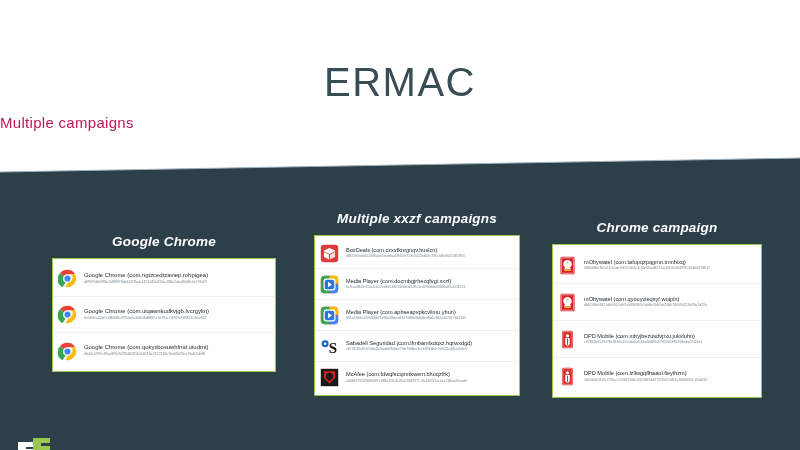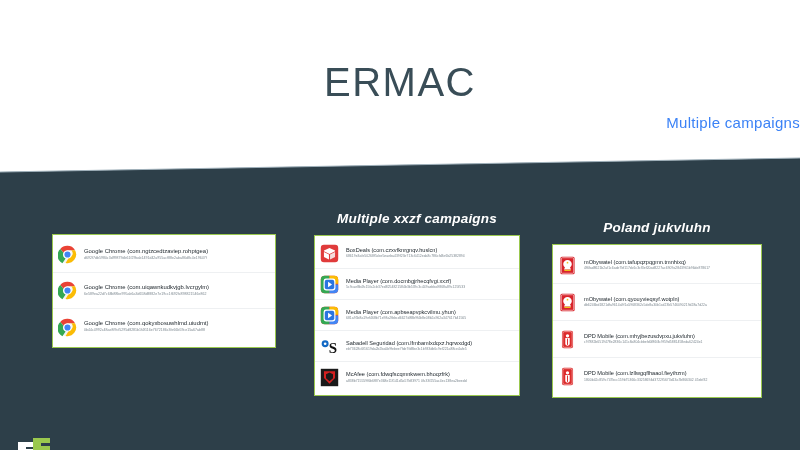--- a/index.html
+++ b/index.html
@@ -35,25 +35,25 @@
     text-align: center;
     font-size: 40px;
     font-weight: 400;
     letter-spacing: 1.5px;
     color: #394d57;
   }
   .subtitle {
     position: absolute;
     left: 0; top: 78px;
     width: 800px;
-    text-align: right;
+    text-align: left;
     font-size: 15px;
     font-weight: 400;
     letter-spacing: .3px;
-    color: #3b82f6;
+    color: #be185d;
   }
   
   .dark-body {
     position: absolute;
     left: 0; top: 0;
     width: 800px;
     height: 450px;
     background: #2d3f49;
     clip-path: polygon(0 136px, 800px 122px, 800px 450px, 0 450px);
     z-index: 2;
@@ -164,20 +164,21 @@
     <div class="title">ERMAC</div>
     <div class="subtitle">Multiple campaigns</div>
   </div>
 
   <div class="dark-body"></div>
   <svg class="slant-line" viewBox="0 0 800 450">
     <line x1="0" y1="136" x2="800" y2="122" stroke="#9fb0ba" stroke-width="1"></line>
   </svg>
 
   <div class="column" id="col-chrome">
+    <div class="col-title">Google Chrome</div>
     <div class="card">
         <div class="row">
           <svg viewBox="0 0 24 24" class="row-icon">
             <circle cx="12" cy="12" r="11" fill="#f4f4f4"></circle>
             <path d="M12 1a11 11 0 0 1 9.5 5.5H12a5.5 5.5 0 0 0-5.1 3.4L2.9 5.2A11 11 0 0 1 12 1z" fill="#ea4335"></path>
             <path d="M2.9 5.2l4 4.7A5.5 5.5 0 0 0 9.6 17l-4 6.1A11 11 0 0 1 2.9 5.2z" fill="#34a853"></path>
             <path d="M21.5 6.5A11 11 0 0 1 9.6 22.6L13.6 16A5.5 5.5 0 0 0 16.8 6.5z" fill="#fbbc05"></path>
             <circle cx="12" cy="12" r="5.1" fill="#ffffff"></circle>
             <circle cx="12" cy="12" r="3.9" fill="#4285f4"></circle>
           </svg>
@@ -282,21 +283,21 @@
           </svg>
           <div class="row-text">
             <div class="app-name">McAfee (com.fdwqfscqmnkwem.bhoqzfrk)</div>
             <div class="app-hash">a838b715559f6b6f87e368e11f141d5a57b83971 0fc33f255ac4ec138ea2beedd</div>
           </div>
         </div>
       </div>
   </div>
 
   <div class="column" id="col-poland">
-    <div class="col-title">Poland jukvluhn</div>
+    <div class="col-title">Chrome campaign</div>
     <div class="card">
         <div class="row">
           <svg viewBox="0 0 24 24" class="row-icon">
             <rect x="3" y="1" width="18" height="22" rx="2" fill="#d8232a"></rect>
             <rect x="4.2" y="2.2" width="15.6" height="19.6" rx="1.4" fill="none" stroke="#ffffff" stroke-width=".7"></rect>
             <path d="M12 5.2c3 0 5.4 2.2 5.4 5 0 2-1 3.3-2.2 4.2l1.3 2.6H7.5l1.3-2.6C7.6 13.5 6.6 12.2 6.6 10.2c0-2.8 2.4-5 5.4-5z" fill="#ffffff"></path>
             <circle cx="12" cy="8.4" r="1.1" fill="#f0c41b"></circle>
             <rect x="8" y="17.4" width="8" height="1.5" fill="#f0c41b"></rect>
           </svg>
           <div class="row-text">

